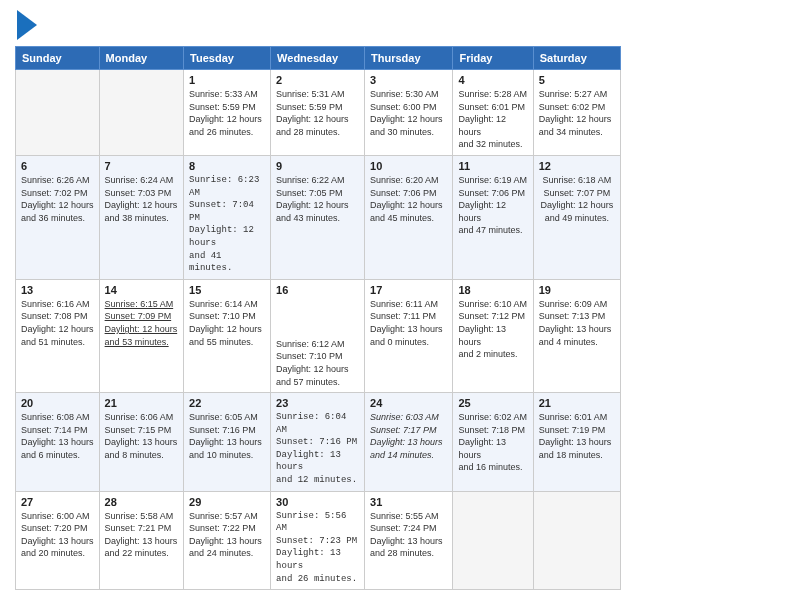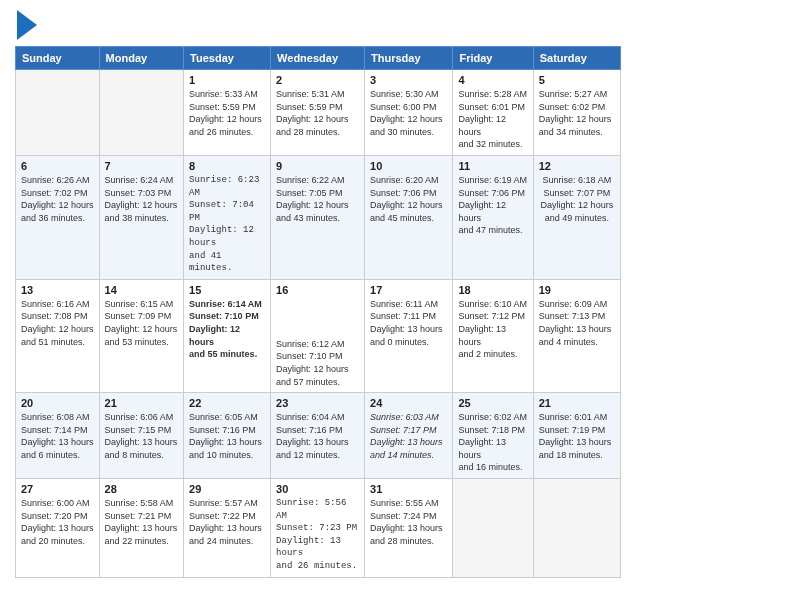--- a/index.html
+++ b/index.html
@@ -225,28 +225,28 @@
         <tr>
           <td>
             <div class="day-num">13</div>
             <div class="day-detail" style="white-space: pre-line;">Sunrise: 6:16 AM
 Sunset: 7:08 PM
 Daylight: 12 hours
 and 51 minutes.</div>
           </td>
           <td>
             <div class="day-num">14</div>
-            <div class="day-detail" style="white-space: pre-line;">Sunrise: 6:15 AM
+            <div class="day-detail" style="white-space: pre-line; text-decoration: underline;">Sunrise: 6:15 AM
 Sunset: 7:09 PM
 Daylight: 12 hours
 and 53 minutes.</div>
           </td>
           <td>
             <div class="day-num">15</div>
-            <div class="day-detail" style="white-space: pre-line; font-weight: bold;">Sunrise: 6:14 AM
+            <div class="day-detail" style="white-space: pre-line;">Sunrise: 6:14 AM
 Sunset: 7:10 PM
 Daylight: 12 hours
 and 55 minutes.</div>
           </td>
           <td>
             <div class="day-num">16</div>
             <div class="day-detail" style="white-space: pre-line; margin-top: 42px;">Sunrise: 6:12 AM
 Sunset: 7:10 PM
 Daylight: 12 hours
 and 57 minutes.</div>
@@ -290,21 +290,21 @@
           </td>
           <td>
             <div class="day-num">22</div>
             <div class="day-detail" style="white-space: pre-line;">Sunrise: 6:05 AM
 Sunset: 7:16 PM
 Daylight: 13 hours
 and 10 minutes.</div>
           </td>
           <td>
             <div class="day-num">23</div>
-            <div class="day-detail" style="white-space: pre-line;">Sunrise: 6:04 AM
+            <div class="day-detail" style="white-space: pre-line; font-family: Liberation Mono, monospace;">Sunrise: 6:04 AM
 Sunset: 7:16 PM
 Daylight: 13 hours
 and 12 minutes.</div>
           </td>
           <td>
             <div class="day-num">24</div>
             <div class="day-detail" style="white-space: pre-line; font-style: italic;">Sunrise: 6:03 AM
 Sunset: 7:17 PM
 Daylight: 13 hours
 and 14 minutes.</div>

